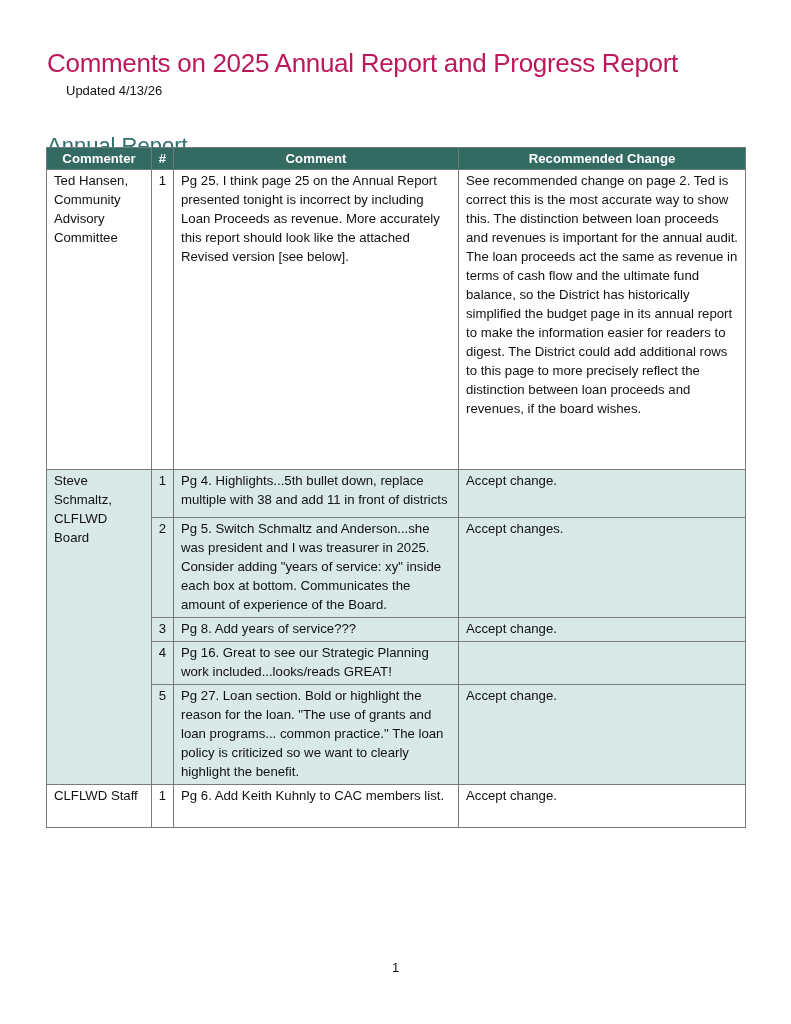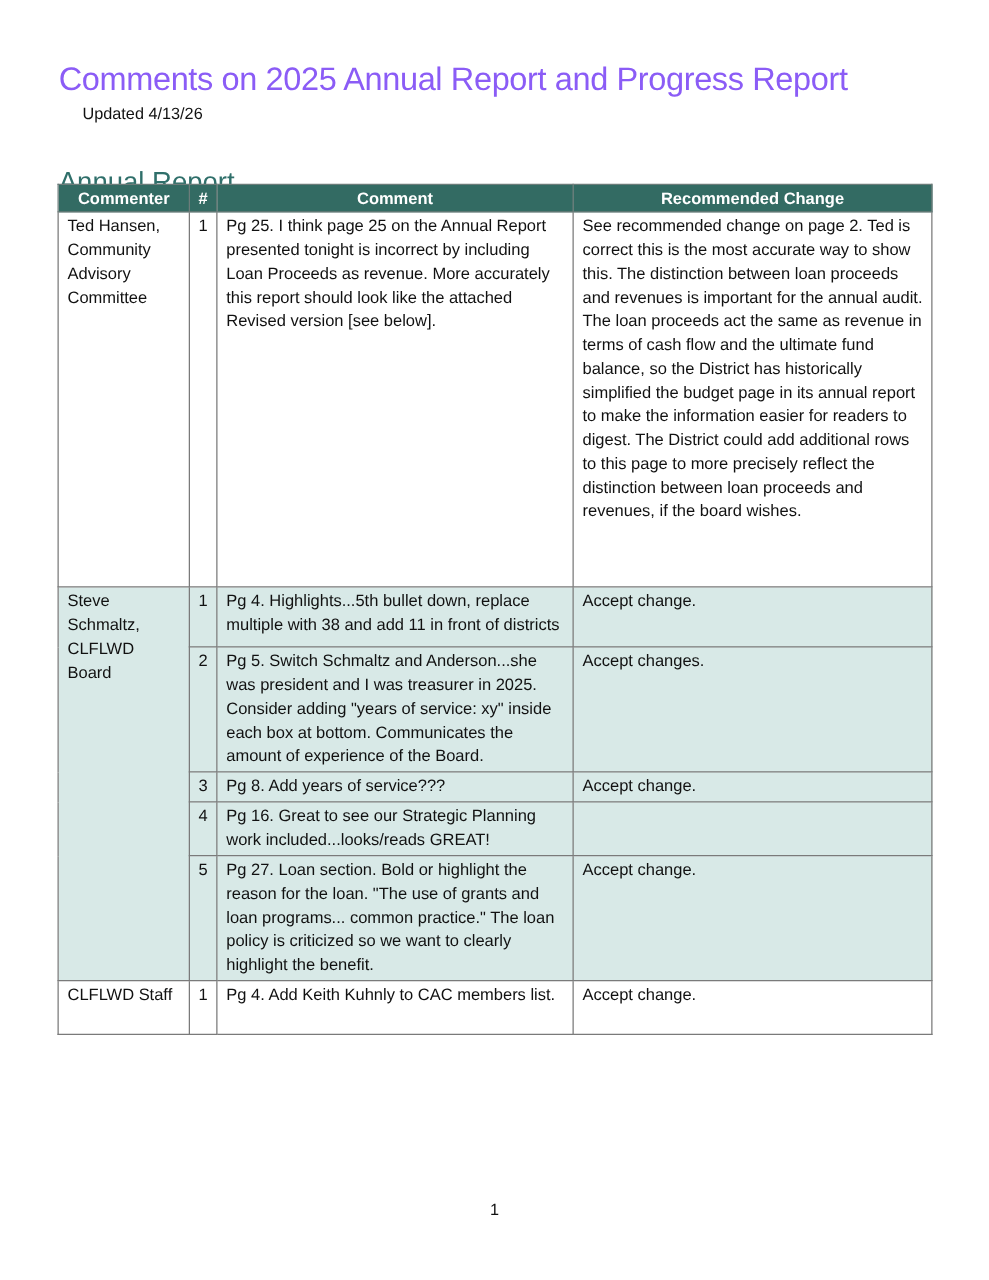--- a/index.html
+++ b/index.html
@@ -1,18 +1,18 @@
 <!DOCTYPE html>
 <html><head>
 <meta charset="utf-8">
 <style>
   html, body { margin:0; padding:0; background:#ffffff; }
   body { width:791px; height:1024px; position:relative; overflow:hidden;
          font-family:"Liberation Sans", "DejaVu Sans", sans-serif; color:#111; }
-  .title { position:absolute; left:47px; top:48px; font-size:26px; font-weight:normal; letter-spacing:-0.3px; color:#8b5cf6; white-space:nowrap; }
+  .title { position:absolute; left:47px; top:48px; font-size:26px; font-weight:normal; letter-spacing:-0.3px; color:#be185d; white-space:nowrap; }
   .updated { position:absolute; left:48px; top:83px; font-size:13px; color:#111;margin-left:18px; }
   .section { position:absolute; left:47px; top:133px; font-size:22px; color:#2f6f6a; }
   table.comments { position:absolute; left:46px; top:147px; width:699px; border-collapse:collapse; font-size:13.2px; line-height:19px; table-layout:fixed; }
   table.comments th { background:#336b63; color:#fff; text-align:center; font-weight:bold; padding:0 7px; border:1px solid #6c7c7a; height:19px; }
   table.comments td { border:1px solid #7a7a7a; vertical-align:top; padding:1px 7px 1px 7px; }
   table.comments th.num, table.comments td.num { text-align:center; padding:1px 2px; }
   tr.shaded td { background:#d8e9e7; }
   tr.plain td { background:#ffffff; }
   .page-num { position:absolute; left:392px; top:960px; font-size:13px; color:#111; }
 </style>
@@ -70,19 +70,19 @@
     </tr>
     <tr class="shaded" style="height:100px">
       <td class="num">5</td>
       <td>Pg 27. Loan section. Bold or highlight the reason for the loan. "The use of grants and loan programs... common practice." The loan policy is criticized so we want to clearly highlight the benefit.</td>
       <td>Accept change.</td>
     </tr>
 
     <tr class="plain" style="height:43px">
       <td>CLFLWD Staff</td>
       <td class="num">1</td>
-      <td>Pg 4. Add Keith Kuhnly to CAC members list.</td>
+      <td>Pg 6. Add Keith Kuhnly to CAC members list.</td>
       <td>Accept change.</td>
     </tr>
   </tbody>
 </table>
 
 <div class="page-num">1</div>
 
 </body></html>

